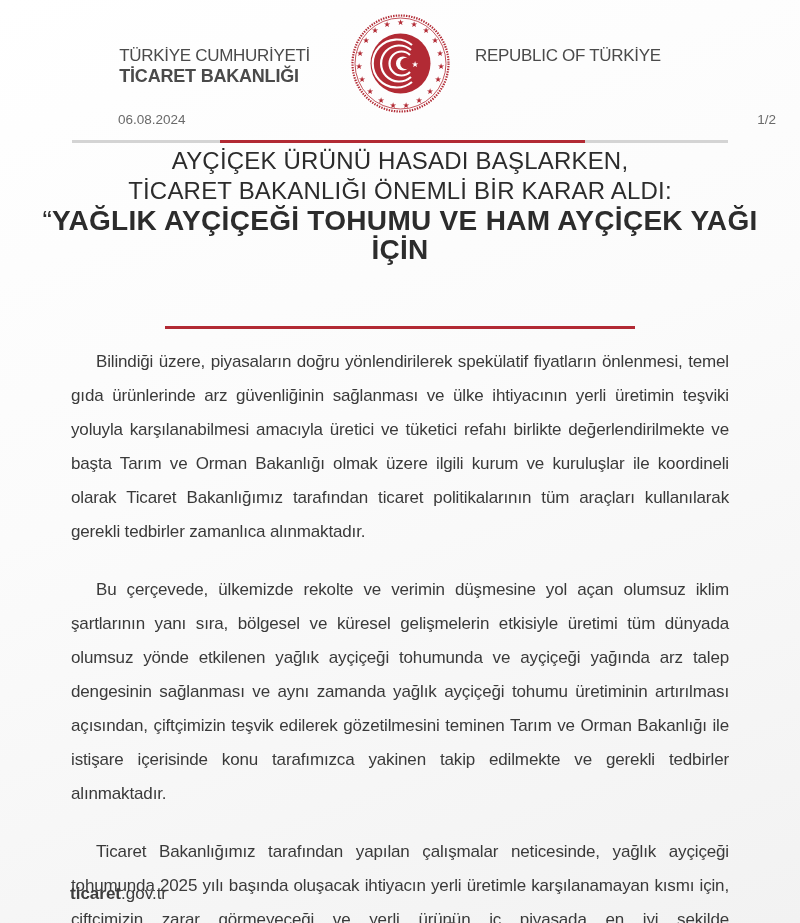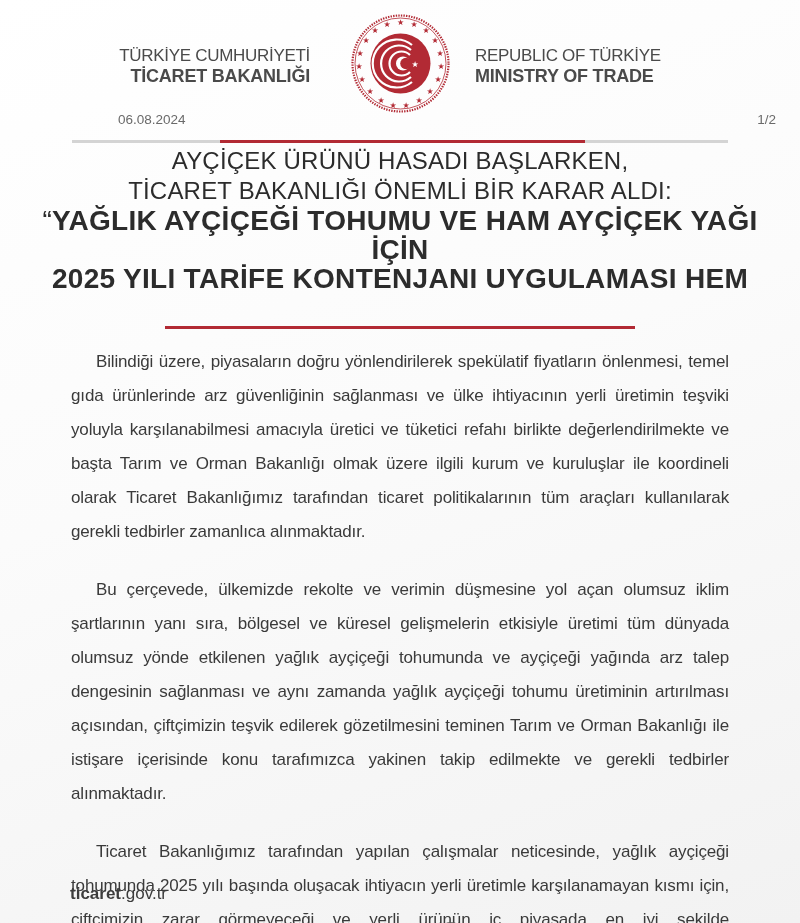--- a/index.html
+++ b/index.html
@@ -5,21 +5,21 @@
   * { box-sizing: border-box; margin: 0; padding: 0; }
   html, body { width: 800px; height: 923px; overflow: hidden; }
   body {
     font-family: "Liberation Sans", "DejaVu Sans", sans-serif;
     background: linear-gradient(160deg, #ffffff 0%, #fbfbfb 45%, #f2f2f2 100%);
     color: #3c3c3c;
     position: relative;
   }
   .header { position: absolute; top: 0; left: 0; width: 800px; height: 110px; }
   .hdr-left {
-    position: absolute; right: 490px; top: 45px; text-align: right;
+    position: absolute; right: 490px; top: 45px; 
     color: #4a4a4a; line-height: 21px;
   }
   .hdr-right {
     position: absolute; left: 475px; top: 45px; text-align: left;
     color: #4a4a4a; line-height: 21px;
   }
   .hdr-line1 { font-size: 17px; font-weight: 400; letter-spacing: -0.3px; }
   .hdr-line2 { font-size: 18px; font-weight: 700; letter-spacing: -0.2px; }
   .logo { position: absolute; left: 340px; top: 12px; width: 121px; height: 103px; }
 
@@ -91,36 +91,34 @@
       <path d="M71 38 A18 18 0 1 0 71 65" fill="none" stroke="#ffffff" stroke-width="2.2"></path>
       <path d="M70 43 A12 12 0 1 0 70 60" fill="none" stroke="#ffffff" stroke-width="2.2"></path>
       <circle cx="63" cy="51.5" r="7" fill="#ffffff"></circle>
       <circle cx="66" cy="51.5" r="5.8" fill="#b22a34"></circle>
       <text x="75" y="55" fill="#ffffff" font-size="8" text-anchor="middle" font-family="DejaVu Sans, sans-serif">★</text>
     </svg>
   </div>
 
   <div class="hdr-right">
     <div class="hdr-line1">REPUBLIC OF TÜRKİYE</div>
-    <div class="hdr-line2">MINISTRY OF TRADE</div>
   </div>
 </div>
 
 <div class="meta">
   <span class="date">06.08.2024</span>
   <span class="page-num">1/2</span>
 </div>
 <div class="divider"></div>
 <div class="divider-accent"></div>
 
 <div class="title">
   <div class="title-light">AYÇİÇEK ÜRÜNÜ HASADI BAŞLARKEN,</div>
   <div class="title-light">TİCARET BAKANLIĞI ÖNEMLİ BİR KARAR ALDI:</div>
   <div class="title-bold"><span class="quote">“</span><span>YAĞLIK AYÇİÇEĞİ TOHUMU VE HAM AYÇİÇEK YAĞI İÇİN</span></div>
-  <div class="title-bold">2025 YILI TARİFE KONTENJANI UYGULAMASI HEM</div>
 </div>
 <div class="title-underline"></div>
 
 <div class="body-text">
   <p class="para">Bilindiği üzere, piyasaların doğru yönlendirilerek spekülatif fiyatların önlenmesi, temel gıda ürünlerinde arz güvenliğinin sağlanması ve ülke ihtiyacının yerli üretimin teşviki yoluyla karşılanabilmesi amacıyla üretici ve tüketici refahı birlikte değerlendirilmekte ve başta Tarım ve Orman Bakanlığı olmak üzere ilgili kurum ve kuruluşlar ile koordineli olarak Ticaret Bakanlığımız tarafından ticaret politikalarının tüm araçları kullanılarak gerekli tedbirler zamanlıca alınmaktadır.</p>
   <p class="para">Bu çerçevede, ülkemizde rekolte ve verimin düşmesine yol açan olumsuz iklim şartlarının yanı sıra, bölgesel ve küresel gelişmelerin etkisiyle üretimi tüm dünyada olumsuz yönde etkilenen yağlık ayçiçeği tohumunda ve ayçiçeği yağında arz talep dengesinin sağlanması ve aynı zamanda yağlık ayçiçeği tohumu üretiminin artırılması açısından, çiftçimizin teşvik edilerek gözetilmesini teminen Tarım ve Orman Bakanlığı ile istişare içerisinde konu tarafımızca yakinen takip edilmekte ve gerekli tedbirler alınmaktadır.</p>
   <p class="para">Ticaret Bakanlığımız tarafından yapılan çalışmalar neticesinde, yağlık ayçiçeği tohumunda 2025 yılı başında oluşacak ihtiyacın yerli üretimle karşılanamayan kısmı için, çiftçimizin zarar görmeyeceği ve yerli ürünün iç piyasada en iyi şekilde değerlendirilmesini sağlayacak şekilde tedarik edilebilmesi amacıyla gerekli düzenleme yapılmıştır.</p>
 </div>
 
 <div class="footer">

